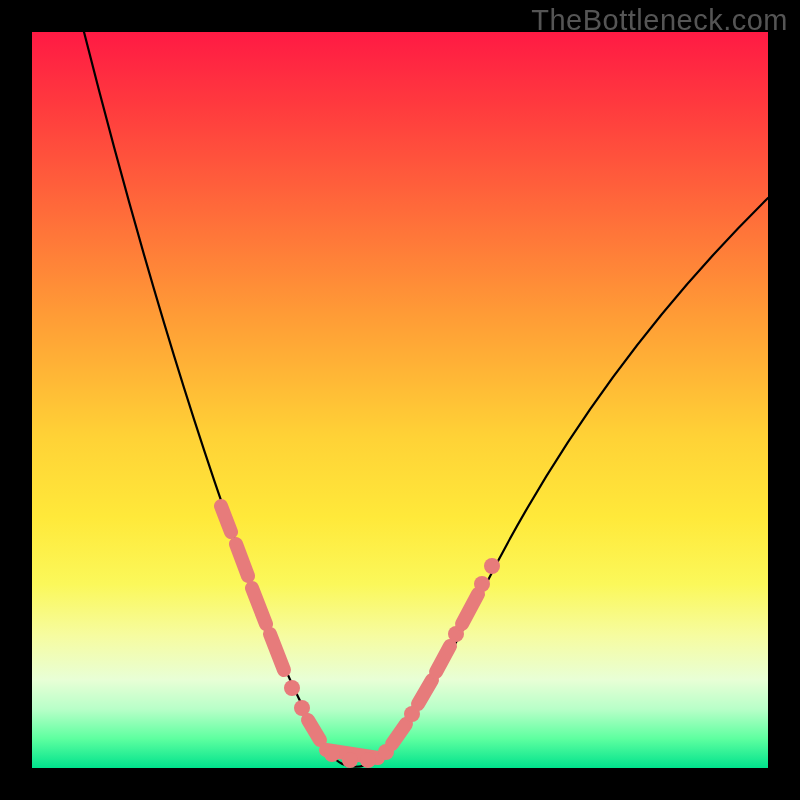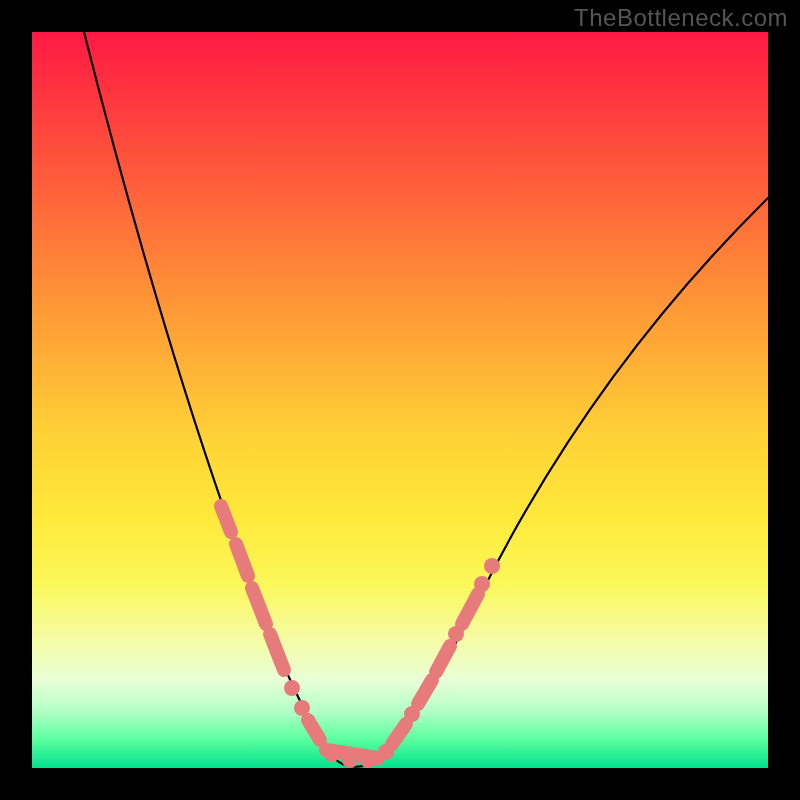--- a/index.html
+++ b/index.html
@@ -17,21 +17,21 @@
     top: 0;
     width: 800px;
     height: 800px;
     background: #000;
   }
   .watermark {
     position: absolute;
     top: 4px;
     right: 12px;
     color: #555;
-    font-size: 24px;
+    font-size: 29px;
     font-weight: 400;
     letter-spacing: 0.5px;
     user-select: none;
   }
   .plot {
     position: absolute;
     left: 32px;
     top: 32px;
     width: 736px;
     height: 736px;

